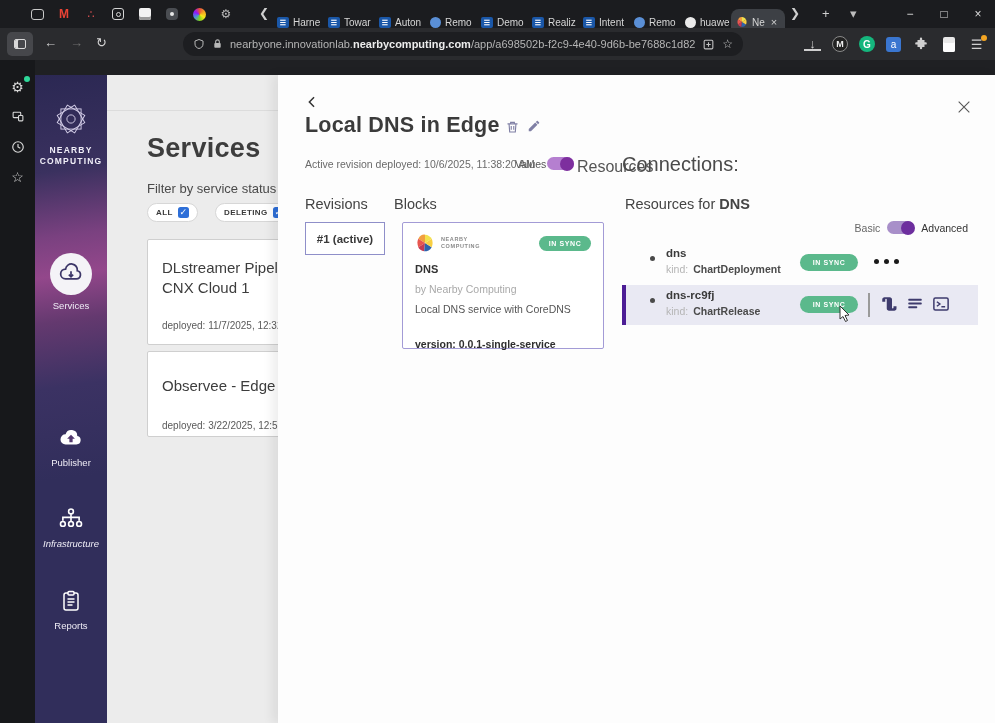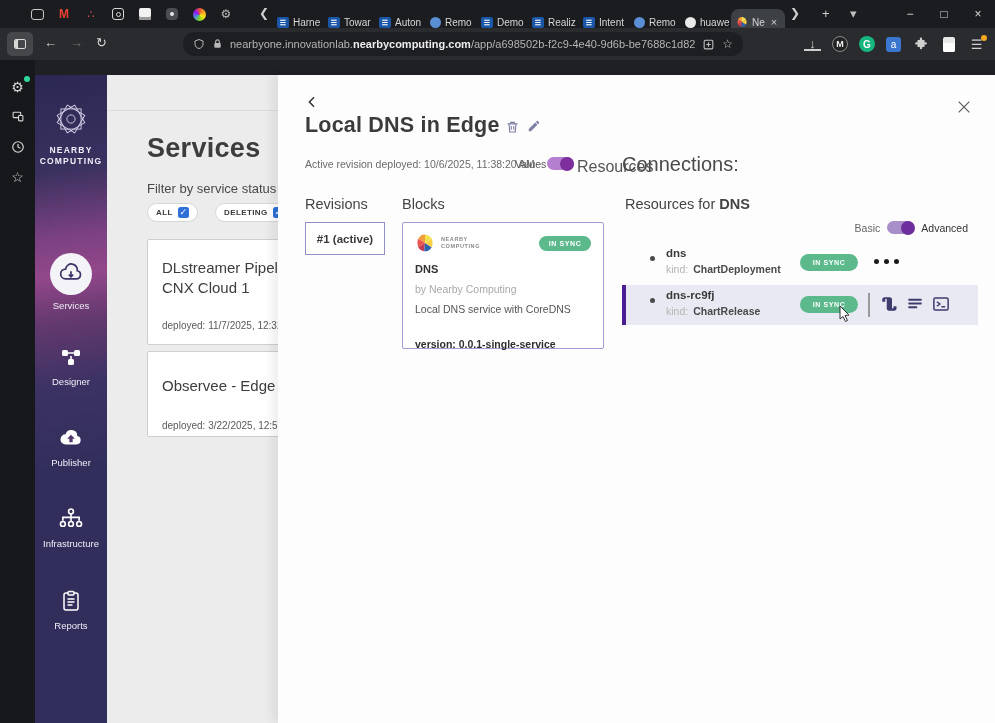--- a/index.html
+++ b/index.html
@@ -288,43 +288,32 @@
   <div class="nav-item" style="top:178px;">
     <span class="nav-ic circle">
       <svg width="26" height="26" viewBox="0 0 24 24">
           <path fill="none" stroke="#3c3668" stroke-width="1.6" d="M7 16.5h10a3.8 3.8 0 0 0 .8-7.5A5.4 5.4 0 0 0 7 7.4a4.3 4.3 0 0 0 0 9.1z"></path>
           <path stroke="#3c3668" stroke-width="1.6" fill="none" d="M12 9.5v5M10 12.6l2 2 2-2"></path>
         </svg>
     </span>
     <div class="nav-label">Services</div>
   </div>
 
-  <div class="nav-item" style="top:268px;">
-    <span class="nav-ic">
-      <svg width="24" height="24" viewBox="0 0 24 24">
-          <rect x="3" y="5" width="6" height="6" rx="1.5" fill="#fff"></rect>
-          <rect x="15" y="5" width="6" height="6" rx="1.5" fill="#fff"></rect>
-          <rect x="9" y="14" width="6" height="6" rx="1.5" fill="#fff"></rect>
-          <path stroke="#fff" stroke-width="1.6" fill="none" d="M9 8h6M12 11v3"></path>
-        </svg>
-    </span>
-    <div class="nav-label">Designer</div>
-  </div>
 
   <div class="nav-item" style="top:349px;">
     <span class="nav-ic">
       <svg width="26" height="26" viewBox="0 0 24 24">
           <path fill="#fff" d="M7 18h10a4 4 0 0 0 .8-7.9A5.5 5.5 0 0 0 7 8.6 4.5 4.5 0 0 0 7 18z"></path>
           <path fill="#53396e" d="M12 9l3.6 3.6h-2.1V16h-3v-3.4H8.4z"></path>
         </svg>
     </span>
     <div class="nav-label">Publisher</div>
   </div>
 
-  <div class="nav-item" style="top:430px;">
+  <div class="nav-item" style="top:430px;font-style:italic;">
     <span class="nav-ic">
       <svg width="26" height="26" viewBox="0 0 24 24" fill="none" stroke="#fff" stroke-width="1.5">
           <circle cx="12" cy="5" r="2.2"></circle>
           <path d="M12 7.2v3.3M4.5 13.5v-3h15v3M4.5 10.5h15"></path>
           <circle cx="4.5" cy="16.5" r="2.2"></circle>
           <circle cx="12" cy="16.5" r="2.2"></circle>
           <circle cx="19.5" cy="16.5" r="2.2"></circle>
           <path d="M12 10.5v3.8"></path>
         </svg>
     </span>
@@ -394,21 +383,21 @@
 
   <div class="meta-text">Active revision deployed: 10/6/2025, 11:38:20 AM</div>
   <div class="meta-values">Values</div>
   <div class="toggle tg-vr">
       <i class="knob"></i>
     </div>
   <div class="meta-resources">Resources</div>
   <div class="meta-connections">Connections:</div>
 
   <div class="sec-heading" style="left:27px;">Revisions</div>
-  <div class="sec-heading" style="left:124px;text-align:center;">Blocks</div>
+  <div class="sec-heading" style="left:116px;text-align:center;">Blocks</div>
   <div class="sec-heading" style="left:347px;"><span>Resources for </span><b>DNS</b></div>
 
   <div class="revision-box">#1 (active)</div>
 
   <div class="blocks-card">
     <div class="bc-head">
       <svg width="20" height="20" viewBox="0 0 24 24">
         <path fill="#f29f3f" d="M12 12 L4 7 C6 3 9 1.5 12 2 Z"></path>
           <path fill="#e8564f" d="M12 12 L4 17 C2.5 13 2.5 10 4 7 Z"></path>
         <path fill="#c43b54" d="M12 12 L11 22 C7.5 21 5 19.5 4 17 Z"></path>

